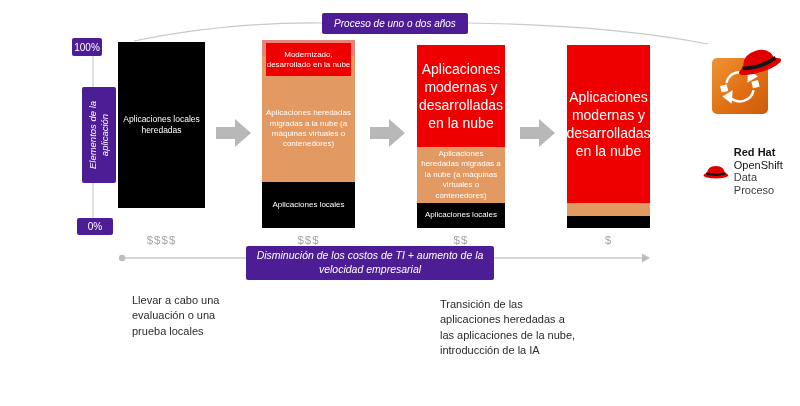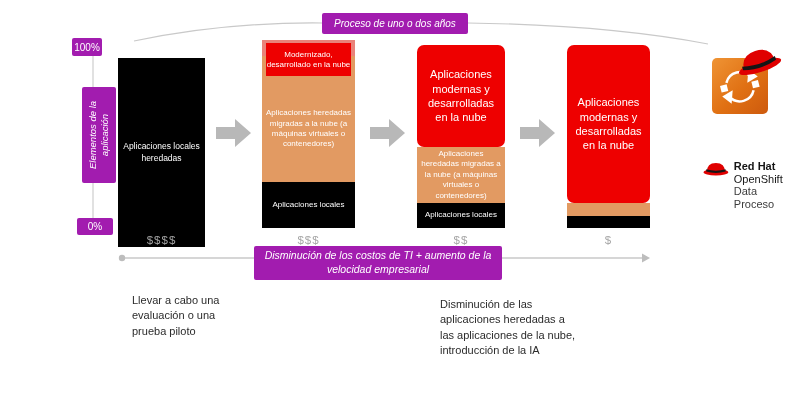--- a/index.html
+++ b/index.html
@@ -4,68 +4,68 @@
 <style>
   html,body{margin:0;padding:0;background:#ffffff;}
   #stage{
     position:relative;width:800px;height:406px;background:#ffffff;overflow:hidden;
     font-family:"Liberation Sans", sans-serif;color:#2b2b2b;
   }
   .abs{position:absolute;}
   svg{display:block;}
   
   .navy{
-    background:#a21caf;color:#ffffff;display:flex;align-items:center;justify-content:center;
+    background:#4c1d95;color:#ffffff;display:flex;align-items:center;justify-content:center;
     text-align:center;border-radius:2px;
   }
   .banner-top{left:322px;top:13px;width:146px;height:21px;font-size:10px;font-style:italic;z-index:3;}
   .axis-top{left:72px;top:38px;width:30px;height:18px;font-size:10px;z-index:2;}
   .axis-bottom{left:77px;top:218px;width:36px;height:17px;font-size:10px;z-index:2;}
   .axis-side{left:82px;top:87px;width:34px;height:96px;z-index:2;}
   .axis-side .rot{
     position:absolute;left:50%;top:50%;width:92px;
     transform:translate(-50%,-50%) rotate(-90deg);
     font-size:9.5px;font-style:italic;line-height:1.25;text-align:center;color:#fff;
   }
   
   .col{position:absolute;}
   .seg{
     position:absolute;left:0;right:0;display:flex;align-items:center;justify-content:center;
     text-align:center;color:#ffffff;line-height:1.3;
   }
   .seg .pad{padding:2px 4px;}
   .seg-black{background:#000000;font-size:8.5px;}
-  .seg-red{background:#ee0000;font-size:11px;border-radius:7px;}
+  .seg-red{background:#ee0000;font-size:14px;}
   .seg-salmon{background:#e9837a;}
   .seg-tan{background:#e29a62;font-size:8px;}
   .badge-red{
     position:absolute;left:4px;right:4px;top:3px;height:33px;background:#ee0000;
     display:flex;align-items:center;justify-content:center;text-align:center;
     color:#fff;font-size:8px;line-height:1.25;z-index:2;
   }
   
   .cost{
     position:absolute;top:233px;height:14px;display:flex;align-items:center;justify-content:center;
     color:#a5a5a5;font-size:11.5px;letter-spacing:1px;
   }
   .banner-bottom{
-    left:254px;top:246px;width:248px;height:34px;font-size:10.5px;font-style:italic;
+    left:246px;top:246px;width:248px;height:34px;font-size:10.5px;font-style:italic;
     line-height:1.3;z-index:3;padding:0 8px;box-sizing:border-box;
   }
   
   .desc{position:absolute;font-size:11px;line-height:1.4;color:#2b2b2b;}
   .desc-list div{margin-bottom:13px;}
   
   .os-square{
     position:absolute;left:712px;top:58px;width:56px;height:56px;border-radius:5px;
     background:linear-gradient(135deg,#ef9434 0%,#e07013 55%,#cd5a0e 100%);
     display:flex;align-items:center;justify-content:center;z-index:1;
   }
   .fedora-big{position:absolute;left:735px;top:45px;width:46px;height:30px;transform:rotate(-18deg);z-index:2;}
-  .lockup{position:absolute;left:703px;top:160px;display:flex;align-items:flex-start;gap:5px;}
+  .lockup{position:absolute;left:703px;top:146px;display:flex;align-items:center;gap:5px;}
   .lockup-text{display:flex;flex-direction:column;font-size:11px;line-height:12.5px;color:#151515;}
   .lockup-brand{font-weight:bold;}
   .lockup-edition{color:#3c3c3c;}
 </style>
 </head>
 <body>
 
 <div id="stage">
 
   <svg class="abs" style="left:0;top:0;z-index:0" width="800" height="406" viewBox="0 0 800 406">
@@ -79,21 +79,21 @@
 
   <div class="abs navy banner-top">Proceso de uno o dos años</div>
 
   <div class="abs navy axis-top">100%</div>
   <div class="abs navy axis-bottom">0%</div>
   <div class="abs navy axis-side">
     <div class="rot">Elementos de la aplicación</div>
   </div>
 
   <div class="col" style="left:118px;top:42px;width:87px;height:186px;">
-    <div class="seg seg-black" style="top:0;height:189px;margin-top:16px;">
+    <div class="seg seg-black" style="top:0;height:166px;">
       <div class="pad">Aplicaciones locales heredadas</div>
     </div>
   </div>
 
   <div class="col" style="left:262px;top:40px;width:93px;height:188px;">
     <div class="seg seg-salmon" style="top:0;height:16px;"></div>
     <div class="seg seg-tan" style="top:16px;height:126px;">
       <div class="pad" style="padding-top:22px;">Aplicaciones heredadas migradas a la nube (a máquinas virtuales o contenedores)</div>
     </div>
     <div class="seg seg-black" style="top:142px;height:46px;font-size:8px;">
@@ -132,24 +132,24 @@
     <polygon points="0,9 19,9 19,1 35,15 19,29 19,21 0,21" fill="#b8b8b8"></polygon>
   </svg>
 
   <div class="cost" style="left:118px;width:87px;">$$$$</div>
   <div class="cost" style="left:262px;width:93px;">$$$</div>
   <div class="cost" style="left:417px;width:88px;">$$</div>
   <div class="cost" style="left:567px;width:83px;">$</div>
 
   <div class="abs navy banner-bottom">Disminución de los costos de TI + aumento de la velocidad empresarial</div>
 
-  <div class="desc" style="left:132px;top:293px;width:112px;">Llevar a cabo una evaluación o una prueba piloto</div>
+  <div class="desc" style="left:132px;top:293px;width:112px;">Llevar a cabo una evaluación o una prueba locales</div>
 
 
-  <div class="desc" style="left:440px;top:297px;width:138px;">Disminución de las aplicaciones heredadas a las aplicaciones de la nube, introducción de la IA</div>
+  <div class="desc" style="left:440px;top:297px;width:138px;">Transición de las aplicaciones heredadas a las aplicaciones de la nube, introducción de la IA</div>
 
 
   <div class="os-square">
     <svg width="46" height="46" viewBox="0 0 44 44">
       <path d="M 9 19 A 13.5 13.5 0 0 1 32 13" fill="none" stroke="#ffffff" stroke-width="2.4"></path>
       <path d="M 35 26 A 13.5 13.5 0 0 1 12 32.5" fill="none" stroke="#ffffff" stroke-width="2.4"></path>
       <polygon points="30,6 39,13 29,19" fill="#ffffff"></polygon>
       <polygon points="14,39 5,32 15,26" fill="#ffffff"></polygon>
       <rect x="3.5" y="21" width="6.5" height="6.5" fill="#ffffff" transform="rotate(-14 7 24)"></rect>
       <rect x="33.5" y="17" width="6.5" height="6.5" fill="#ffffff" transform="rotate(-14 37 20)"></rect>

